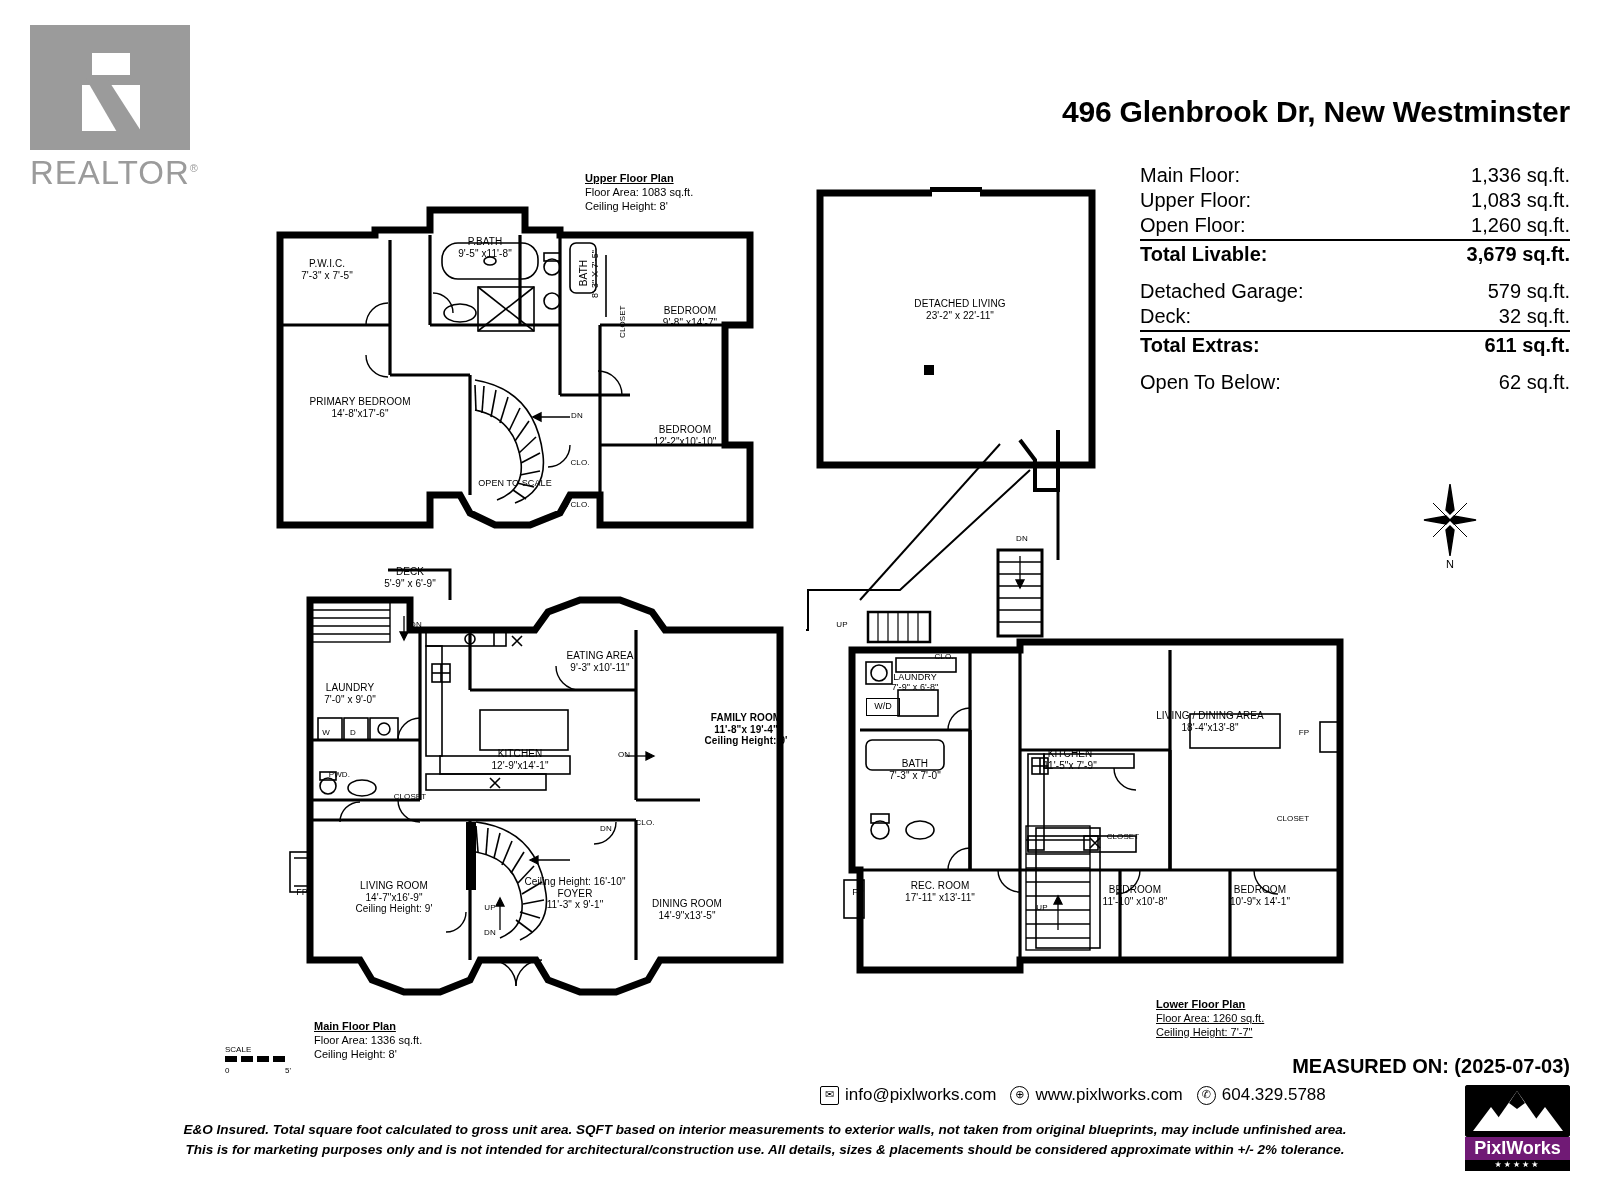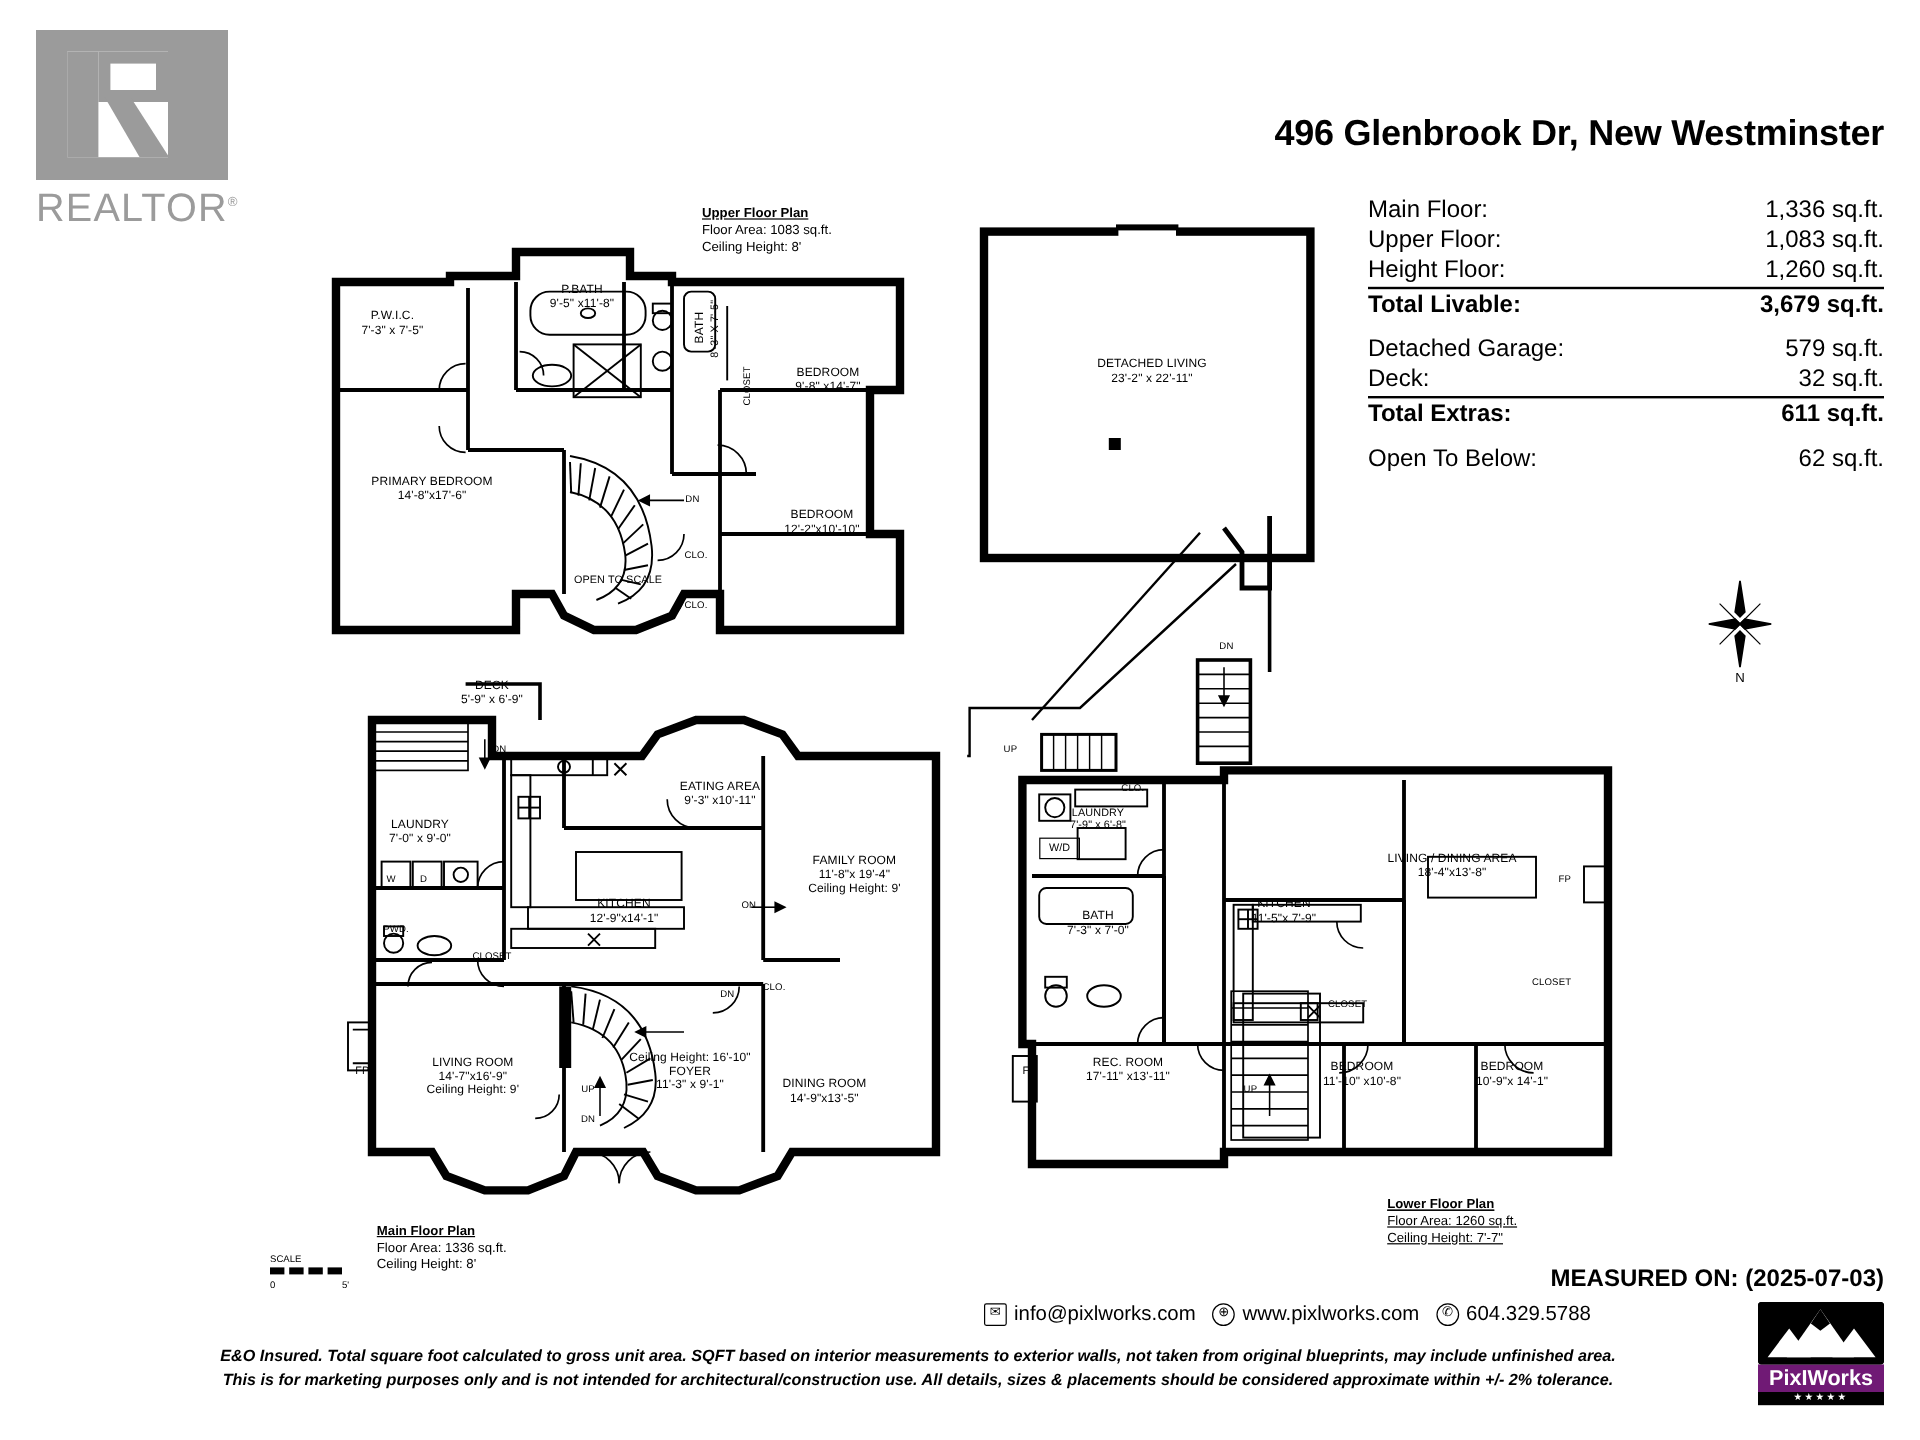--- a/index.html
+++ b/index.html
@@ -90,21 +90,21 @@
 <div class="abs" id="area-table">
   <div class="row">
       <span>Main Floor:</span>
       <span>1,336 sq.ft.</span>
     </div>
   <div class="row">
       <span>Upper Floor:</span>
       <span>1,083 sq.ft.</span>
     </div>
   <div class="row">
-      <span>Height Floor:</span>
+      <span>Open Floor:</span>
       <span>1,260 sq.ft.</span>
     </div>
   <div class="rule"></div>
   <div class="row total">
       <span>Total Livable:</span>
       <span>3,679 sq.ft.</span>
     </div>
   <div class="gap"></div>
   <div class="row">
       <span>Detached Garage:</span>
@@ -384,30 +384,30 @@
 <div class="abs lbl" style="left:300px; top:682px; width:100px;">
   <div>LAUNDRY</div>
   <div>7'-0" x  9'-0"</div>
 </div>
 <div class="abs lbl" style="left:318px; top:728px; width:16px; font-size:8px;"><span>W</span></div>
 <div class="abs lbl" style="left:345px; top:728px; width:16px; font-size:8px;"><span>D</span></div>
 <div class="abs lbl" style="left:545px; top:650px; width:110px;">
   <div>EATING AREA</div>
   <div>9'-3" x10'-11"</div>
 </div>
-<div class="abs lbl" style="left:650px; top:712px; width:124px;">
+<div class="abs lbl" style="left:684px; top:712px; width:124px;font-weight:bold;">
   <div>FAMILY ROOM</div>
   <div>11'-8"x 19'-4"</div>
   <div>Ceiling Height: 9'</div>
 </div>
 <div class="abs lbl" style="left:470px; top:748px; width:100px;">
   <div>KITCHEN</div>
   <div>12'-9"x14'-1"</div>
 </div>
-<div class="abs lbl" style="left:310px; top:770px; width:40px; font-size:8px;"><span>PWD.</span></div>
+<div class="abs lbl" style="left:310px; top:770px; width:40px; font-size:8px;text-align:right;"><span>PWD.</span></div>
 <div class="abs lbl" style="left:385px; top:792px; width:50px; font-size:8px;"><span>CLOSET</span></div>
 <div class="abs lbl" style="left:334px; top:880px; width:120px;">
   <div>LIVING ROOM</div>
   <div>14'-7"x16'-9"</div>
   <div>Ceiling Height: 9'</div>
 </div>
 <div class="abs lbl" style="left:290px; top:887px; width:24px; font-size:9px;"><span>FP</span></div>
 <div class="abs lbl" style="left:510px; top:876px; width:130px;">
   <div>Ceiling Height: 16'-10"</div>
   <div>FOYER</div>

